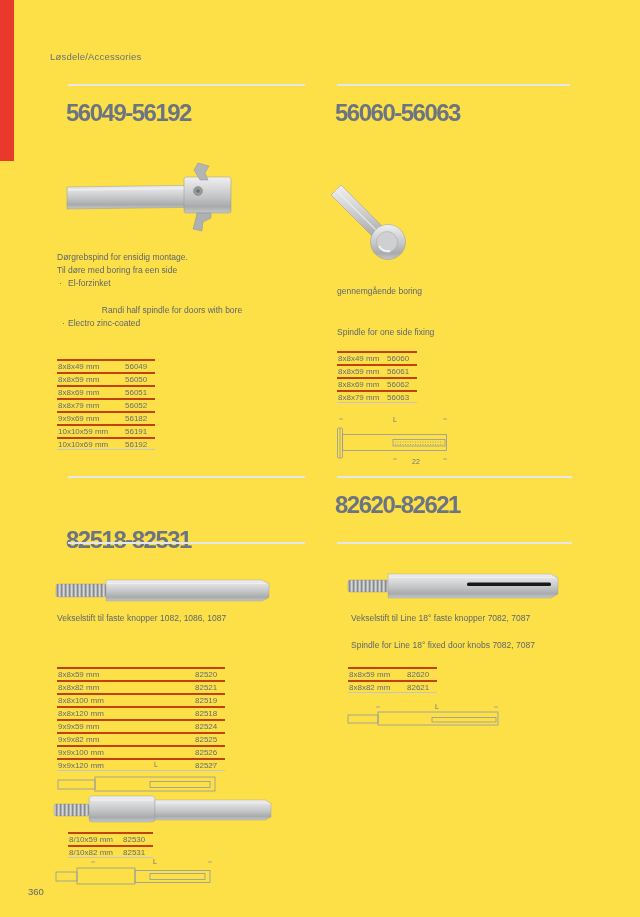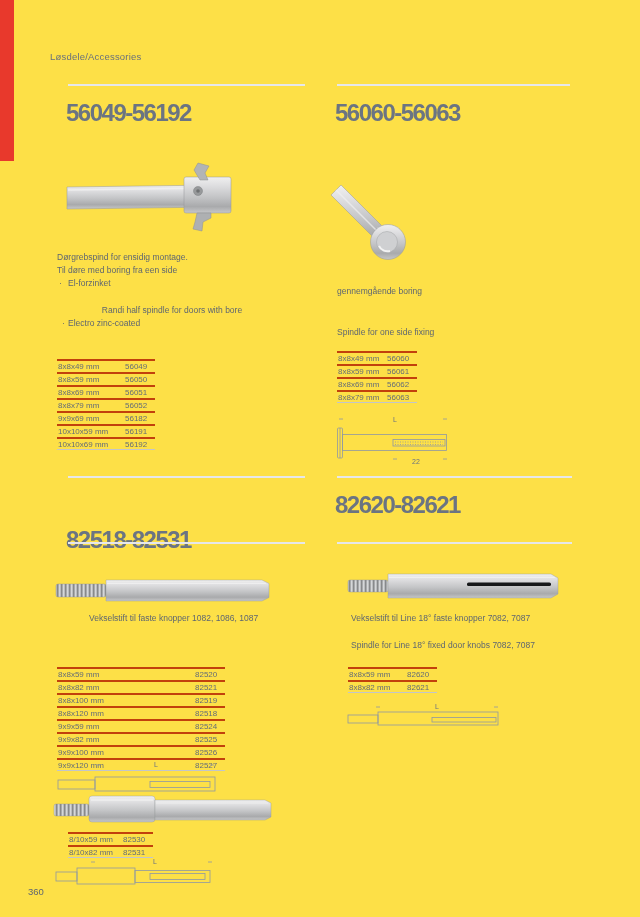--- a/index.html
+++ b/index.html
@@ -188,21 +188,21 @@
 
   <div class="abs section-title" style="left:66px;top:487px;margin-top:32px;">82518-82531</div>
   <div class="abs divider" style="left:68px;top:542px;width:237px;"></div>
 
   <svg class="abs" style="left:53px;top:577px;" width="222" height="27" viewBox="0 0 222 27">
     <rect x="3" y="7" width="50" height="13" rx="2" fill="url(#pthread)" stroke="#8e9092" stroke-width="0.4"></rect>
     <polygon points="53,3 209,3 216,6.5 216,20.5 209,24 53,24" fill="url(#gmet)" stroke="#95979a" stroke-width="0.4"></polygon>
     <line x1="54" y1="6.5" x2="213" y2="6.5" stroke="#f1f1f1" stroke-width="1.2" opacity="0.85"></line>
   </svg>
 
-  <div class="abs desc" style="left:57px;top:612px;width:240px;margin-left:32px;">
+  <div class="abs desc" style="left:57px;top:612px;width:240px;">
     <div>Vekselstift til faste knopper 1082, 1086, 1087</div>
   </div>
 
   <div class="abs ptable" style="left:57px;top:667px;width:168px;">
     <div class="trow">
         <span>8x8x59 mm</span>
         <span>82520</span>
       </div>
     <div class="trow">
         <span>8x8x82 mm</span>

